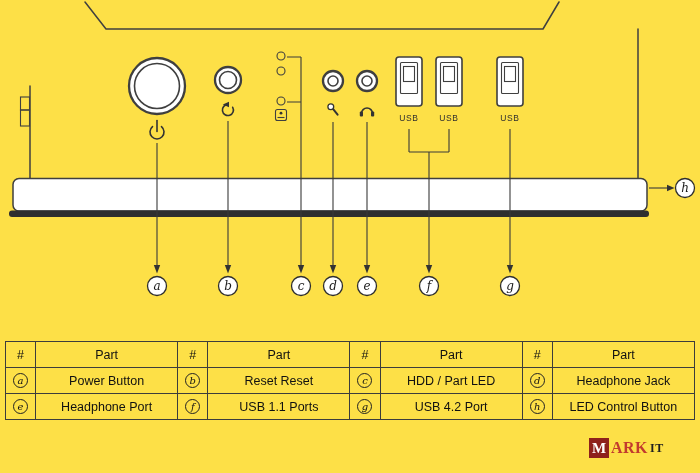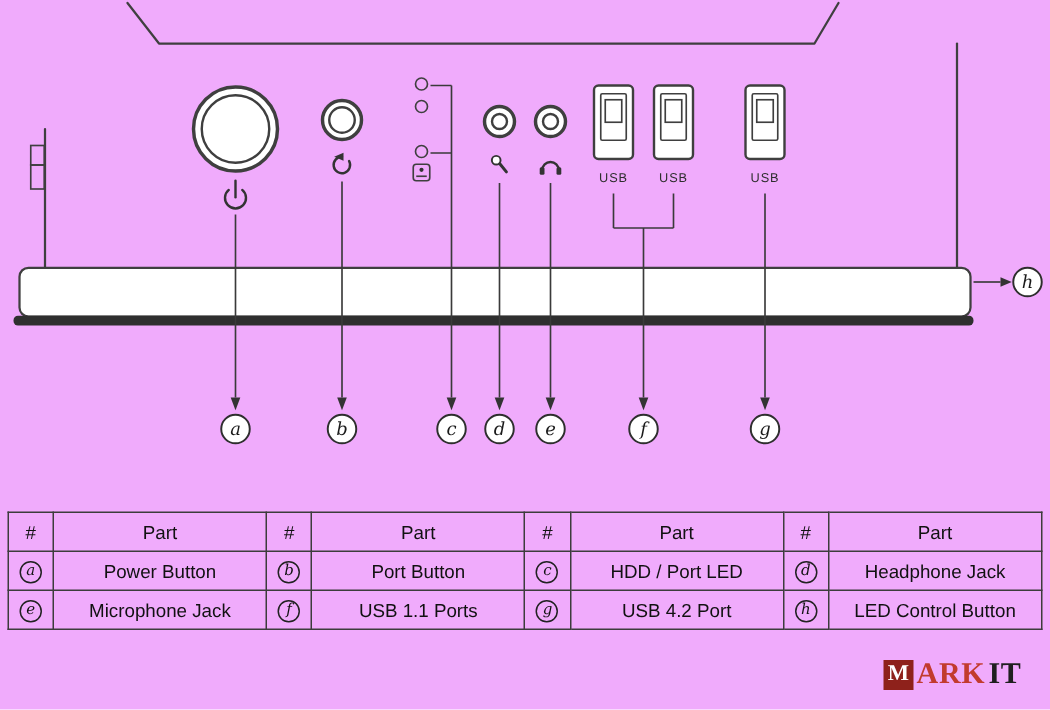--- a/index.html
+++ b/index.html
@@ -1,16 +1,16 @@
 <!DOCTYPE html>
 <html><head>
 <meta charset="utf-8">
 <style>
   html,body{margin:0;padding:0;background:#fff;}
-  .page{position:relative;width:700px;height:473px;background:#f0abfc;overflow:hidden;
+  .page{position:relative;width:700px;height:473px;background:#fde047;overflow:hidden;
         font-family:"Liberation Sans",sans-serif;text-decoration:underline;}
   .diagram-svg{position:absolute;top:0;left:0;}
 
   
   .ln{stroke:#3f3f3f;fill:none;stroke-width:1.5;stroke-linecap:round;stroke-linejoin:round;}
   .ln-thick{stroke:#3f3f3f;fill:#fff;stroke-width:2.3;}
   .ln-med{stroke:#3f3f3f;fill:#fff;stroke-width:1.6;}
   .ln-thin{stroke:#3f3f3f;fill:none;stroke-width:1.1;}
   .glyph{stroke:#333;fill:none;stroke-width:1.6;stroke-linecap:round;}
   .leader{stroke:#3a3a3a;stroke-width:1.1;fill:none;}
@@ -29,22 +29,22 @@
   col.c-part{width:142px;}
   .circ{display:inline-flex;align-items:center;justify-content:center;width:15px;height:15px;
         border:1px solid #222;border-radius:50%;font-family:"DejaVu Serif",serif;
         font-style:italic;font-size:10px;line-height:1;color:#111;box-sizing:border-box;}
 
   
   .logo{position:absolute;top:438px;left:589px;display:flex;align-items:center;gap:2px;
         font-family:"Liberation Serif",serif;font-weight:bold;}
   .logo-box{width:20px;height:20px;background:#8e211b;color:#fff;display:flex;align-items:center;
         justify-content:center;font-size:15px;}
-  .logo-red{color:#c23b2e;font-size:20px;letter-spacing:0.5px;}
-  .logo-dark{color:#1f1f1f;font-size:20px;letter-spacing:0.5px;}
+  .logo-red{color:#c23b2e;font-size:16px;letter-spacing:0.5px;}
+  .logo-dark{color:#1f1f1f;font-size:12px;letter-spacing:0.5px;}
 </style>
 </head>
 <body>
 
 <div class="page">
 
   <svg class="diagram-svg" width="700" height="330" viewBox="0 0 700 330">
 
     <g>
       <path class="ln" d="M85,2 L106,29 L543,29 L559,2"></path>
@@ -194,29 +194,29 @@
       <th>Part</th>
       <th>#</th>
       <th>Part</th>
       <th>#</th>
       <th>Part</th>
     </tr>
     <tr>
       <td><span class="circ">a</span></td>
       <td>Power Button</td>
       <td><span class="circ">b</span></td>
-      <td>Port Button</td>
+      <td>Reset Reset</td>
       <td><span class="circ">c</span></td>
-      <td>HDD / Port LED</td>
+      <td>HDD / Part LED</td>
       <td><span class="circ">d</span></td>
       <td>Headphone Jack</td>
     </tr>
     <tr>
       <td><span class="circ">e</span></td>
-      <td>Microphone Jack</td>
+      <td>Headphone Port</td>
       <td><span class="circ">f</span></td>
       <td>USB 1.1 Ports</td>
       <td><span class="circ">g</span></td>
       <td>USB 4.2 Port</td>
       <td><span class="circ">h</span></td>
       <td>LED Control Button</td>
     </tr>
   </tbody>
     </table>
 

